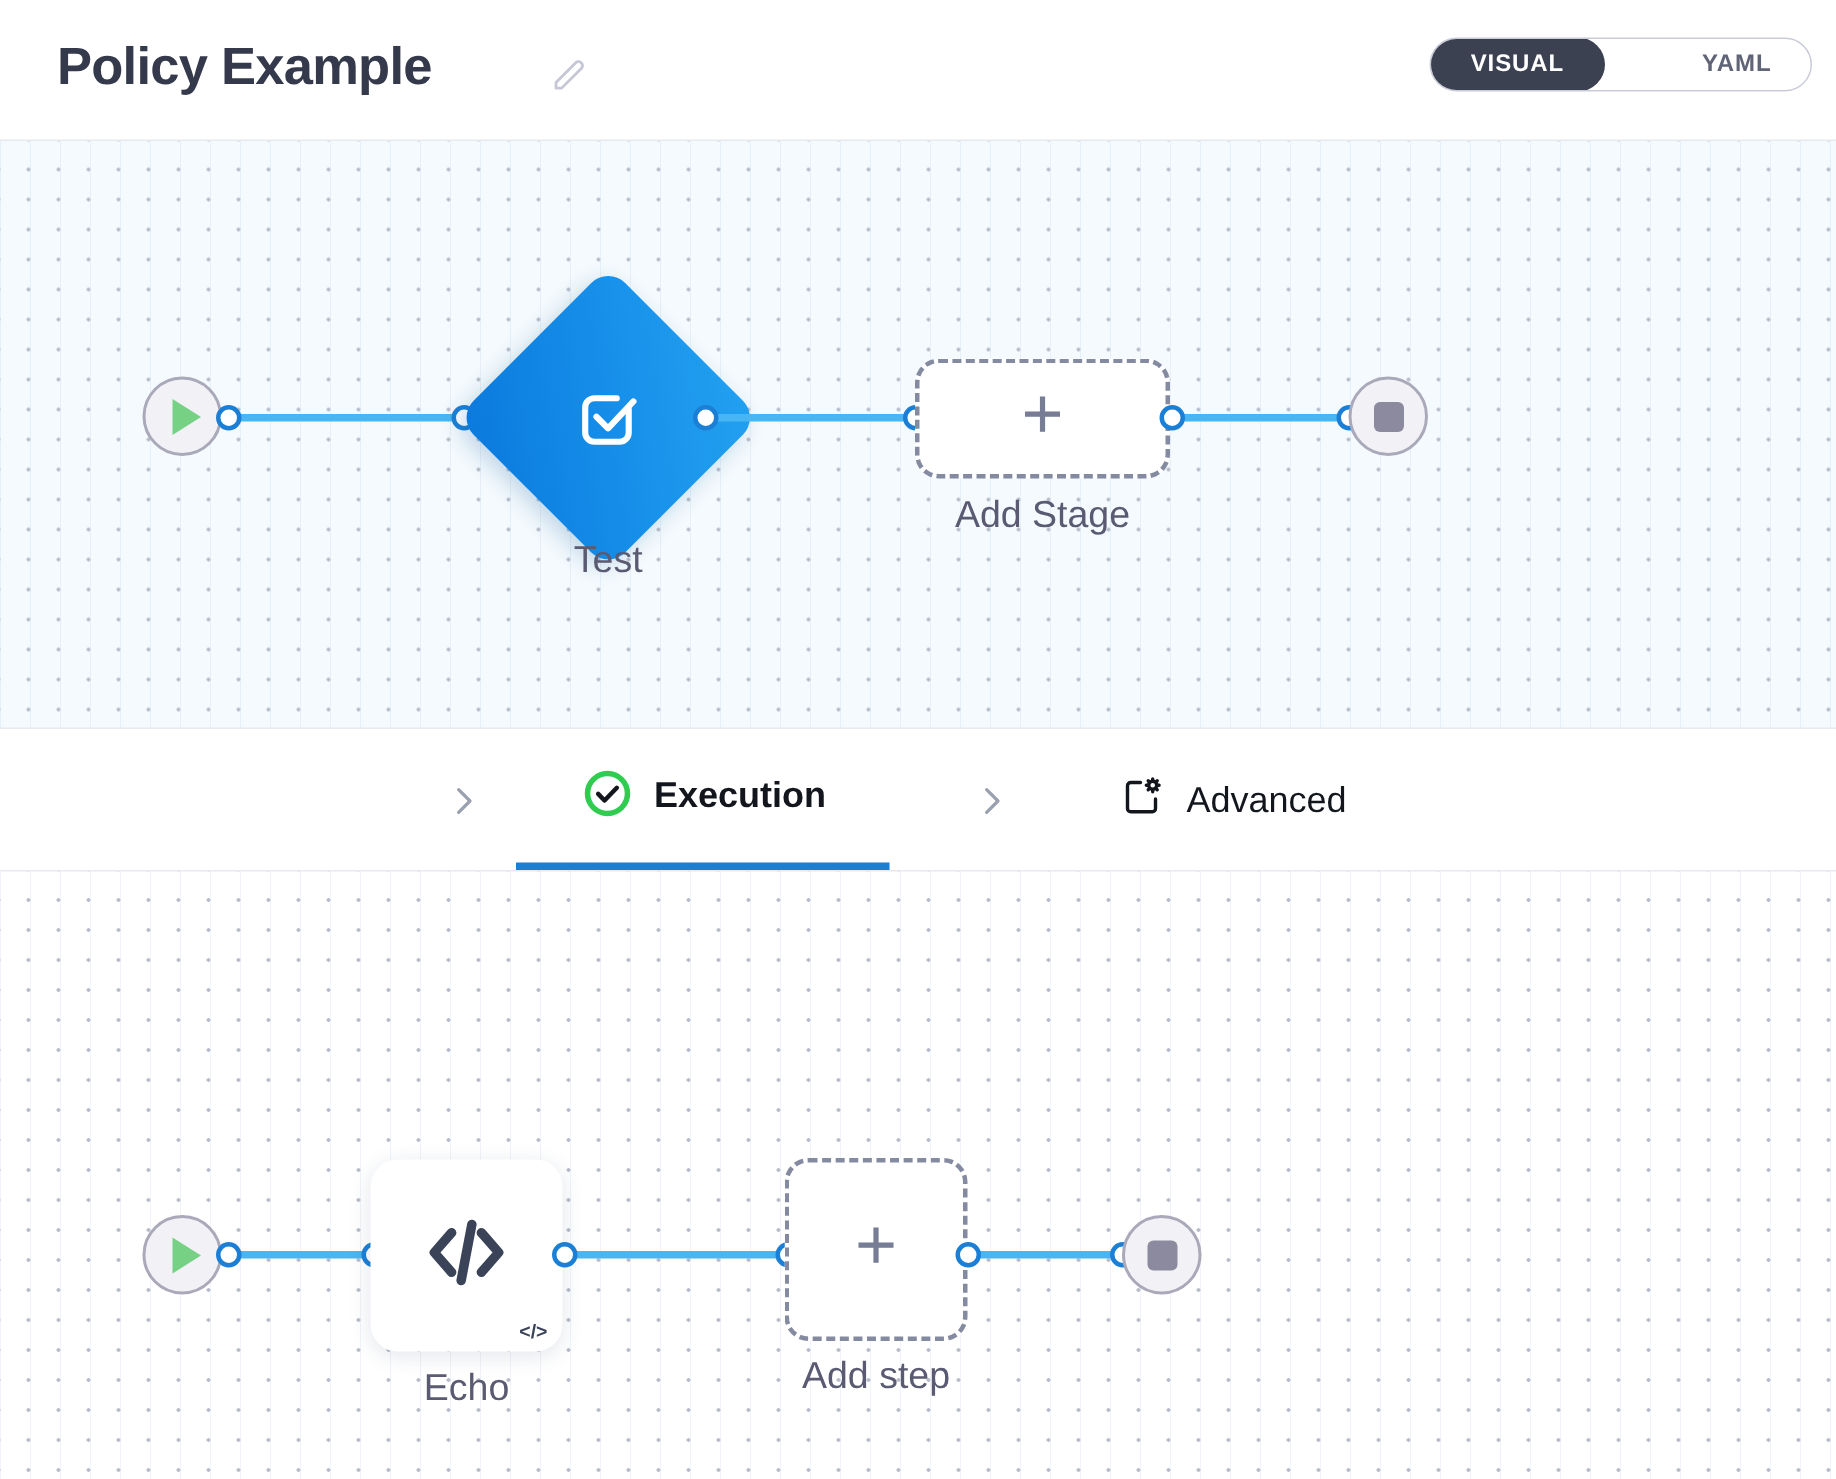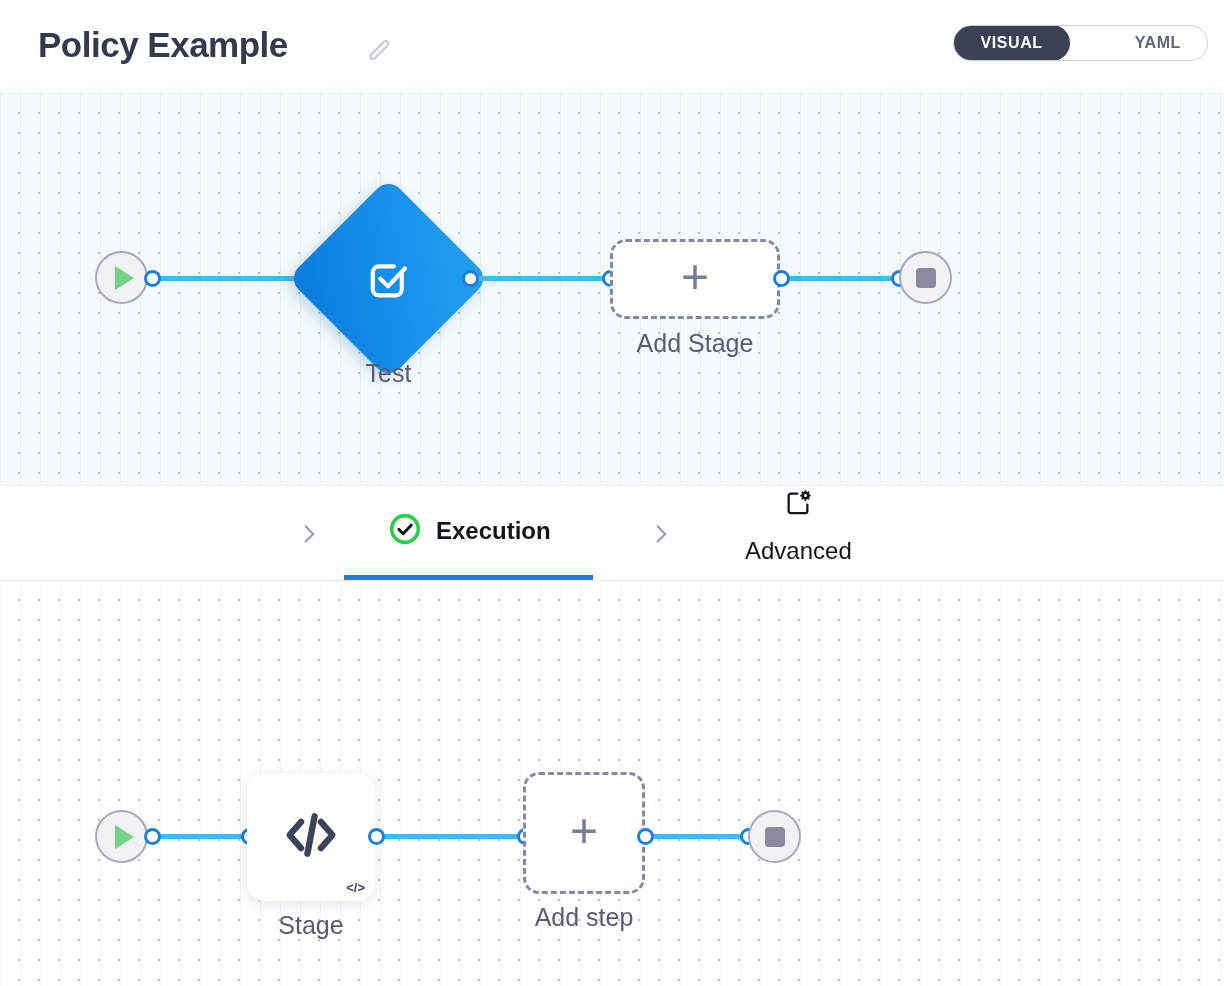--- a/index.html
+++ b/index.html
@@ -284,21 +284,21 @@
 <div class="canvas canvas-top">
 
   <div class="terminal" style="left:95px; top:157px;">
     <div class="play-tri"></div>
   </div>
 
   <div class="edge" style="left:152px; top:182px; width:160px;"></div>
   <div class="port" style="left:144px; top:176px;"></div>
   <div class="port" style="left:301px; top:176px;"></div>
 
-  <div class="node" style="left:317px; top:113px; width:143px; height:143px;">
+  <div class="node" style="left:334px; top:113px; width:143px; height:143px;">
     <div class="diamond">
       <span class="diamond-icon">
         <svg width="58" height="58" viewBox="0 0 24 24" fill="none" stroke="#ffffff" stroke-width="1.7" stroke-linecap="round" stroke-linejoin="round">
           <path d="M17.5 10.6V17a2.5 2.5 0 0 1-2.5 2.5H8A2.5 2.5 0 0 1 5.5 17V10a2.5 2.5 0 0 1 2.5-2.5h6.2"></path>
           <path d="M8.6 12.6l3.2 3.2 7-7.4"></path>
         </svg>
       </span>
     </div>
     <div class="node-label" style="top:152px;">Test</div>
   </div>
@@ -341,21 +341,21 @@
     </span>
     <span class="tab-label">Execution</span>
   </div>
 
   <div class="tab-sep" style="left:648px;">
     <svg width="26" height="26" viewBox="0 0 24 24" fill="none" stroke="#9aa0b0" stroke-width="2" stroke-linecap="round" stroke-linejoin="round">
       <path d="M9 5l7 7-7 7"></path>
     </svg>
   </div>
 
-  <div class="tab" style="left:745px;flex-direction:column;">
+  <div class="tab" style="left:745px;">
     <span>
       <svg width="32" height="32" viewBox="0 0 24 24" fill="none" stroke="#13161c" stroke-width="1.7" stroke-linecap="round" stroke-linejoin="round">
         <path d="M19 13.2V18a1.6 1.6 0 0 1-1.6 1.6H6.6A1.6 1.6 0 0 1 5 18V6.6A1.6 1.6 0 0 1 6.6 5h4.9"></path>
         <circle cx="17.6" cy="6.4" r="2" fill="none"></circle>
         <path d="M17.6 3.2v1M17.6 8.6v1M14.4 6.4h1M19.8 6.4h1M15.35 4.15l.7.7M19.15 7.95l.7.7M19.85 4.15l-.7.7M16.05 7.95l-.7.7"></path>
       </svg>
     </span>
     <span class="tab-label">Advanced</span>
   </div>
 </div>
@@ -374,21 +374,21 @@
     <div class="step-card" style="left:0; top:0;">
       <span>
         <svg width="66" height="66" viewBox="0 0 24 24" fill="none" stroke="#3a4358" stroke-width="2.3" stroke-linecap="round" stroke-linejoin="round">
           <path d="M8.4 7.2L4.2 12l4.2 4.8"></path>
           <path d="M15.6 7.2L19.8 12l-4.2 4.8"></path>
           <path d="M13.3 5.2l-2.6 13.6"></path>
         </svg>
       </span>
       <span class="step-badge">&lt;/&gt;</span>
     </div>
-    <div class="node-label" style="top:138px;">Stage</div>
+    <div class="node-label" style="top:138px;">Echo</div>
   </div>
 
   <div class="edge" style="left:376px; top:253px; width:152px;"></div>
   <div class="port" style="left:368px; top:247px;"></div>
   <div class="port" style="left:517px; top:247px;"></div>
 
   <div class="node" style="left:523px; top:191px; width:122px; height:122px;">
     <div class="add-box" style="width:122px; height:122px;">
       <span class="plus-glyph">+</span>
     </div>

